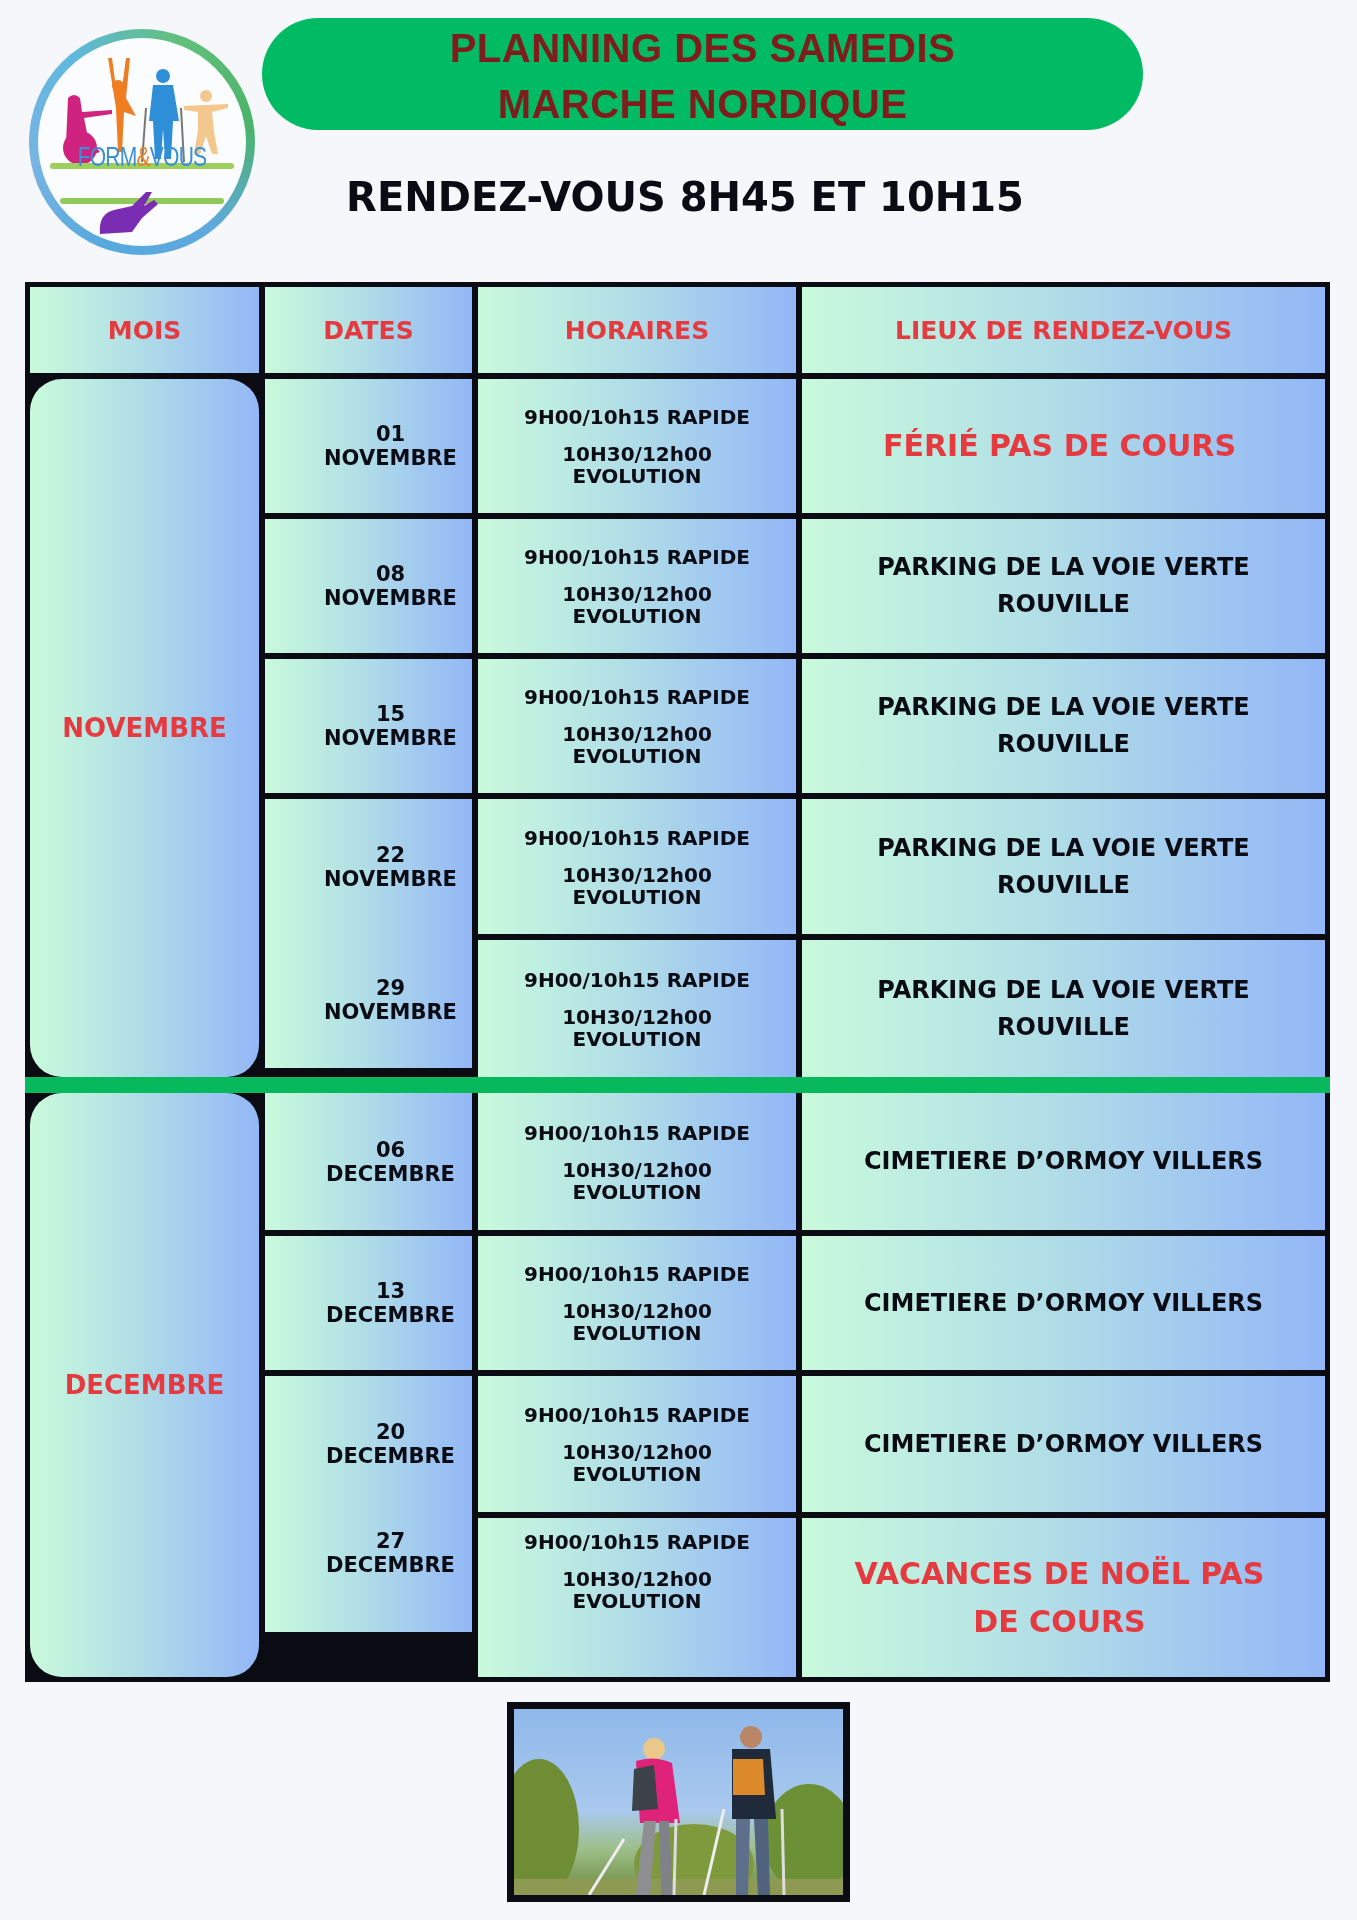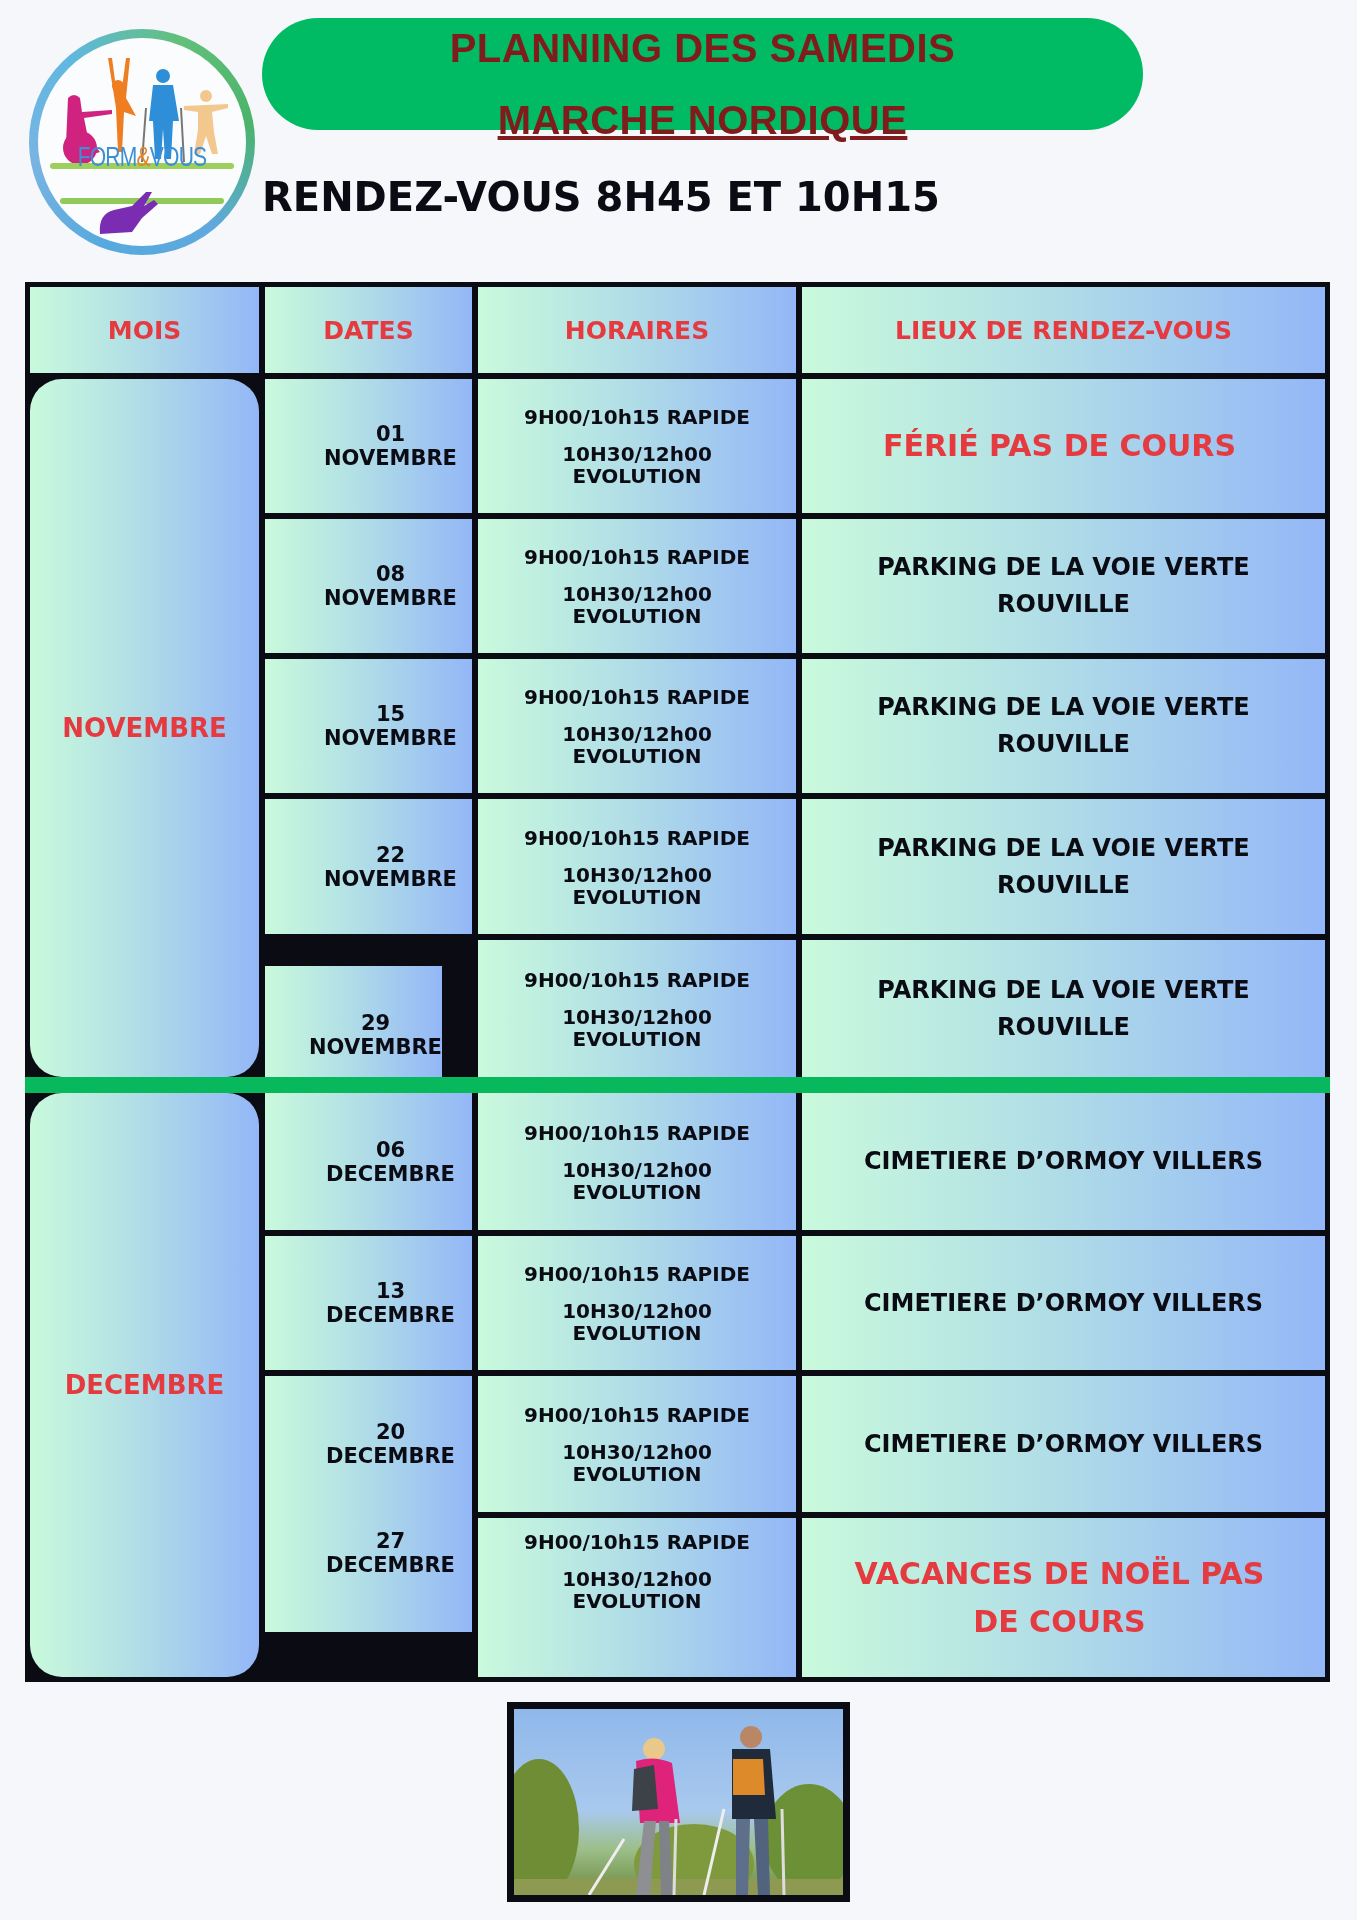--- a/index.html
+++ b/index.html
@@ -14,23 +14,23 @@
   .logo-text { position: absolute; left: 0; width: 208px; top: 104px; text-align: center;
                font-family: "Liberation Sans", sans-serif; font-size: 27px; color: #3a8fd6; letter-spacing: -1px;
                transform: scaleX(0.78); font-weight: normal; }
   .logo-text .amp { color: #e7822a; }
 
   .pill { position: absolute; left: 262px; top: 18px; width: 881px; height: 112px; border-radius: 56px;
           background: #00bb63; text-align: center; }
   .pill-line { display: block; color: #7f1d1d; font-family: "Liberation Sans", sans-serif; font-weight: bold;
                font-size: 40px; line-height: 48px; letter-spacing: 0.5px; }
   .pill-line.l1 { margin-top: 6px; }
-  .pill-line.l2 { margin-top: 24px; text-decoration: underline; }
+  .pill-line.l2 { margin-top: 8px; }
 
-  .subtitle { position: absolute; left: 262px; width: 846px; top: 174px; text-align: left;
+  .subtitle { position: absolute; left: 262px; width: 846px; top: 174px; text-align: center;
               font-family: "DejaVu Sans", sans-serif; font-weight: bold; font-size: 40px; color: #0b0b14;
               letter-spacing: 0px; }
 
   .table { position: absolute; left: 25px; top: 282px; width: 1305px; height: 1400px;
            border: 5px solid #0b0b14; background: #0b0b14; }
   .cell { position: absolute; background: linear-gradient(90deg, #c9fadc 0%, #b2dfe6 45%, #93b7f7 100%);
           display: flex; align-items: center; justify-content: center; flex-direction: column; text-align: center; }
   .hdr { color: #e53a3f; font-weight: bold; font-size: 25px; font-family: "DejaVu Sans", sans-serif; }
   .month { color: #e53a3f; font-weight: bold; font-size: 26px; border-radius: 32px; }
   .date { font-weight: bold; font-size: 21px; color: #0b0b14; padding-left: 44px; }
@@ -117,21 +117,21 @@
   <div class="cell loc" style="left:772px;top:372px;width:523px;height:134px">PARKING DE LA VOIE VERTE ROUVILLE</div>
 
   <div class="cell date" style="left:235px;top:512px;width:207px;height:135px">22 NOVEMBRE</div>
   <div class="cell" style="left:448px;top:512px;width:318px;height:135px">
     <div class="time1">9H00/10h15 RAPIDE</div>
     <div class="time2">10H30/12h00</div>
     <div class="time3">EVOLUTION</div>
   </div>
   <div class="cell loc" style="left:772px;top:512px;width:523px;height:135px">PARKING DE LA VOIE VERTE ROUVILLE</div>
 
-  <div class="cell date" style="left:235px;top:679px;width:177px;height:137px">29 NOVEMBRE</div>
+  <div class="cell date" style="left:235px;top:644px;width:207px;height:137px">29 NOVEMBRE</div>
   <div class="cell" style="left:448px;top:653px;width:318px;height:137px">
     <div class="time1">9H00/10h15 RAPIDE</div>
     <div class="time2">10H30/12h00</div>
     <div class="time3">EVOLUTION</div>
   </div>
   <div class="cell loc" style="left:772px;top:653px;width:523px;height:137px">PARKING DE LA VOIE VERTE ROUVILLE</div>
 
   <div class="sep"></div>
 
   <div class="cell month" style="left:0;top:806px;width:229px;height:584px">DECEMBRE</div>

